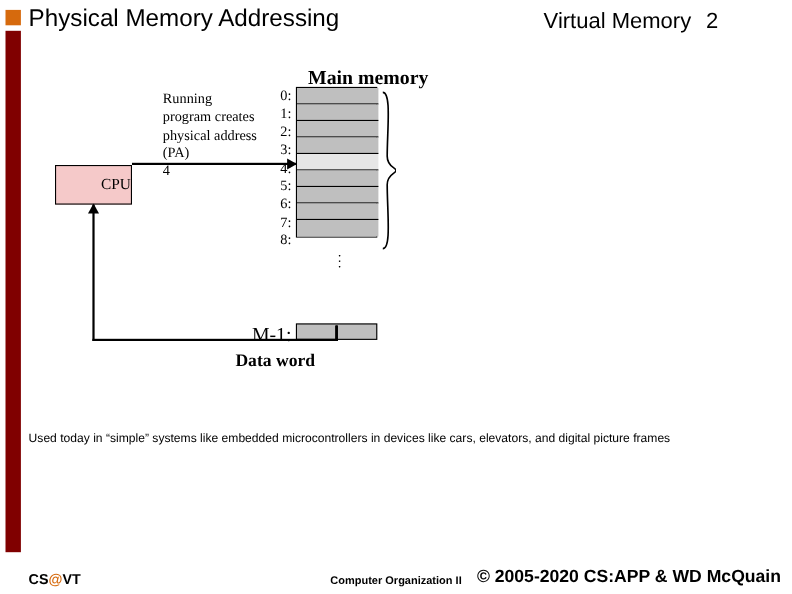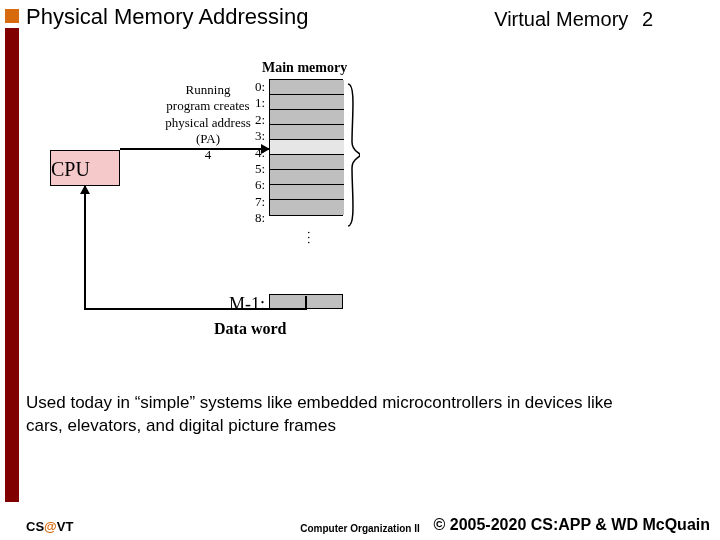--- a/index.html
+++ b/index.html
@@ -9,25 +9,25 @@
   .accent-bar { position: absolute; left: 5px; top: 28px; width: 14px; height: 474px; background: #800000; }
   .title { position: absolute; left: 26px; top: 4px; font-size: 22px; font-family: Arial, sans-serif; }
   .hdr-right { position: absolute; right: 10px; top: 8px; font-size: 20px; }
   .hdr-right .pg { margin-left: 8px; }
   .footer { position: absolute; left: 0; bottom: 6px; width: 720px; }
   .foot-left { position: absolute; left: 26px; bottom: 0; font-size: 13px; font-weight: bold; }
   .foot-left .at { color: #d66a0d; }
   .foot-center { position: absolute; left: 0; right: 0; bottom: 0; text-align: center; font-size: 10px; font-weight: bold; }
   .foot-right { position: absolute; right: 10px; bottom: 0; font-size: 16px; font-weight: bold; }
 
-  .mm-label { position: absolute; left: 262px; top: 60px; font-size: 14px; font-family: "Times New Roman", serif; font-weight: bold; }
+  .mm-label { position: absolute; left: 280px; top: 60px; font-size: 18px; font-family: "Times New Roman", serif; font-weight: bold; }
 
-  .cpu-box { position: absolute; left: 50px; top: 150px; width: 70px; height: 36px; border: 1.5px solid #000; background: #f5c9c9; text-align: left; line-height: 36px; font-family: "Times New Roman", serif; font-size: 20px; }
+  .cpu-box { position: absolute; left: 50px; top: 150px; width: 70px; height: 36px; border: 1.5px solid #000; background: #f5c9c9; text-align: right; line-height: 36px; font-family: "Times New Roman", serif; font-size: 14px; }
 
-  .running-text { position: absolute; left: 148px; top: 82px; width: 120px; text-align: center; font-family: "Times New Roman", serif; font-size: 13px; line-height: 1.25; }
+  .running-text { position: absolute; left: 148px; top: 82px; width: 120px; text-align: left; font-family: "Times New Roman", serif; font-size: 13px; line-height: 1.25; }
 
   .mem-region { position: absolute; left: 269px; top: 79px; }
   .mem-labels { position: absolute; left: -22px; top: 0; font-family: "Times New Roman", serif; font-size: 13px; line-height: 16.4px; text-align: right; width: 18px; }
   .mem-stack { border: 1.5px solid #000; width: 74px; }
   .mem-cell { width: 74px; height: 15px; border-bottom: 1px solid #000; background: #bfbfbf; }
   .mem-cell.sel { background: #e6e6e6; }
   .mem-cell:last-child { border-bottom: none; }
   .mem-dots { position: absolute; left: 35px; top: 152px; font-size: 12px; letter-spacing: 2px; transform: rotate(90deg); font-family: "Times New Roman", serif; }
   .mem-bottom { position: absolute; top: 215px; left: 0; width: 74px; height: 15px; border: 1.5px solid #000; background: #bfbfbf; }
   .mem-bottom-label { position: absolute; left: -40px; top: 215px; font-family: "Times New Roman", serif; font-size: 18px; }
@@ -36,21 +36,21 @@
   .bracket svg { width: 14px; height: 146px; }
 
   .arrow-top { position: absolute; left: 120px; top: 148px; width: 149px; height: 2px; background: #000; }
   .arrow-top::after { content: ""; position: absolute; right: -1px; top: -4px; border-left: 9px solid #000; border-top: 5px solid transparent; border-bottom: 5px solid transparent; } 
   .rp-h  { position: absolute; left: 84px; top: 308px; width: 223px; height: 2px; background: #000; }
   .rp-v2 { position: absolute; left: 84px; top: 186px; width: 2px; height: 124px; background: #000; }
   .rp-v2::before { content: ""; position: absolute; left: -4px; top: -1px; border-bottom: 9px solid #000; border-left: 5px solid transparent; border-right: 5px solid transparent; }
 
   .data-word { position: absolute; left: 214px; top: 320px; font-family: "Times New Roman", serif; font-size: 16px; font-weight: bold; }
 
-  .body-text { position: absolute; left: 26px; top: 392px; right: 18px; font-size: 17px; font-family: Arial, sans-serif; line-height: 1.35; } 
+  .body-text { position: absolute; left: 26px; top: 392px; right: 18px; font-size: 11px; font-family: Arial, sans-serif; line-height: 1.35; } 
 </style>
 </head>
 <body>
 
 <div class="slide">
   <div class="accent-square"></div>
   <div class="accent-bar"></div>
 
   <div class="title">Physical Memory Addressing</div>
   <div class="hdr-right">

